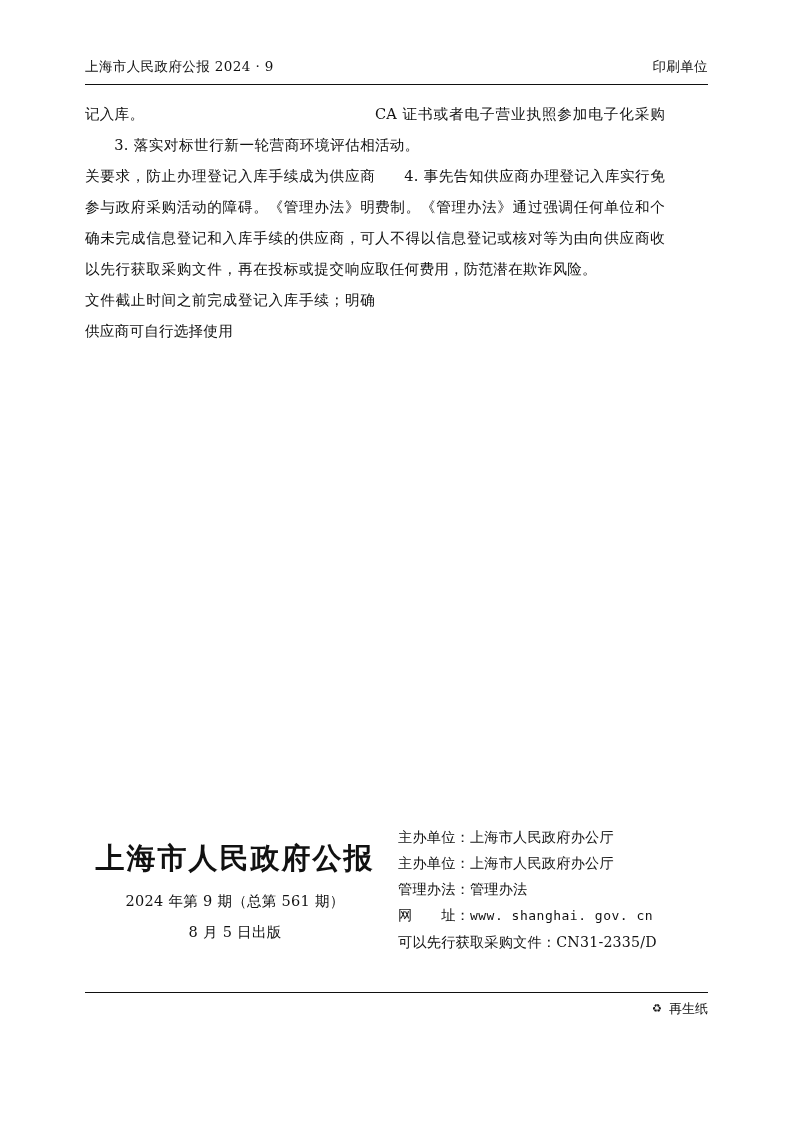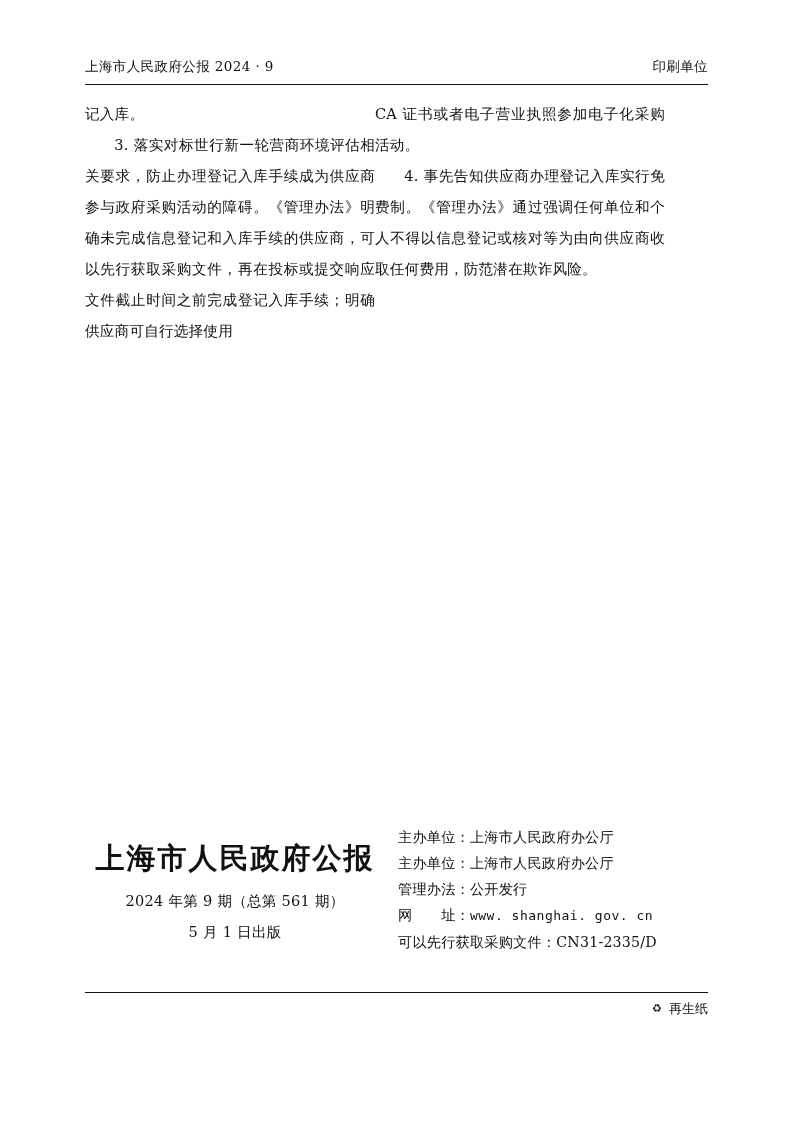--- a/index.html
+++ b/index.html
@@ -159,31 +159,31 @@
     <div class="col">
       <p>CA 证书或者电子营业执照参加电子化采购活动。</p>
       <p class="indent">4. 事先告知供应商办理登记入库实行免费制。《管理办法》通过强调任何单位和个人不得以信息登记或核对等为由向供应商收取任何费用，防范潜在欺诈风险。</p>
     </div>
   </div>
 
   <div class="colophon">
     <div class="colophon-left">
       <div class="masthead">上海市人民政府公报</div>
       <div class="issue">2024 年第 9 期（总第 561 期）</div>
-      <div class="pubdate">5 月 1 日出版</div>
+      <div class="pubdate">8 月 5 日出版</div>
     </div>
     <div class="colophon-right">
       <div class="imp-row">
         <span class="imp-label">主办单位：</span><span>上海市人民政府办公厅</span>
       </div>
       <div class="imp-row">
         <span class="imp-label">主办单位：</span><span>上海市人民政府办公厅</span>
       </div>
       <div class="imp-row">
-        <span class="imp-label">管理办法：</span><span>公开发行</span>
+        <span class="imp-label">管理办法：</span><span>管理办法</span>
       </div>
       <div class="imp-row">
         <span class="imp-label">网　　址：</span><span class="mono">www. shanghai. gov. cn</span>
       </div>
       <div class="imp-row">
         <span class="imp-label">可以先行获取采购文件：</span><span>CN31-2335/D</span>
       </div>
     </div>
   </div>
 

